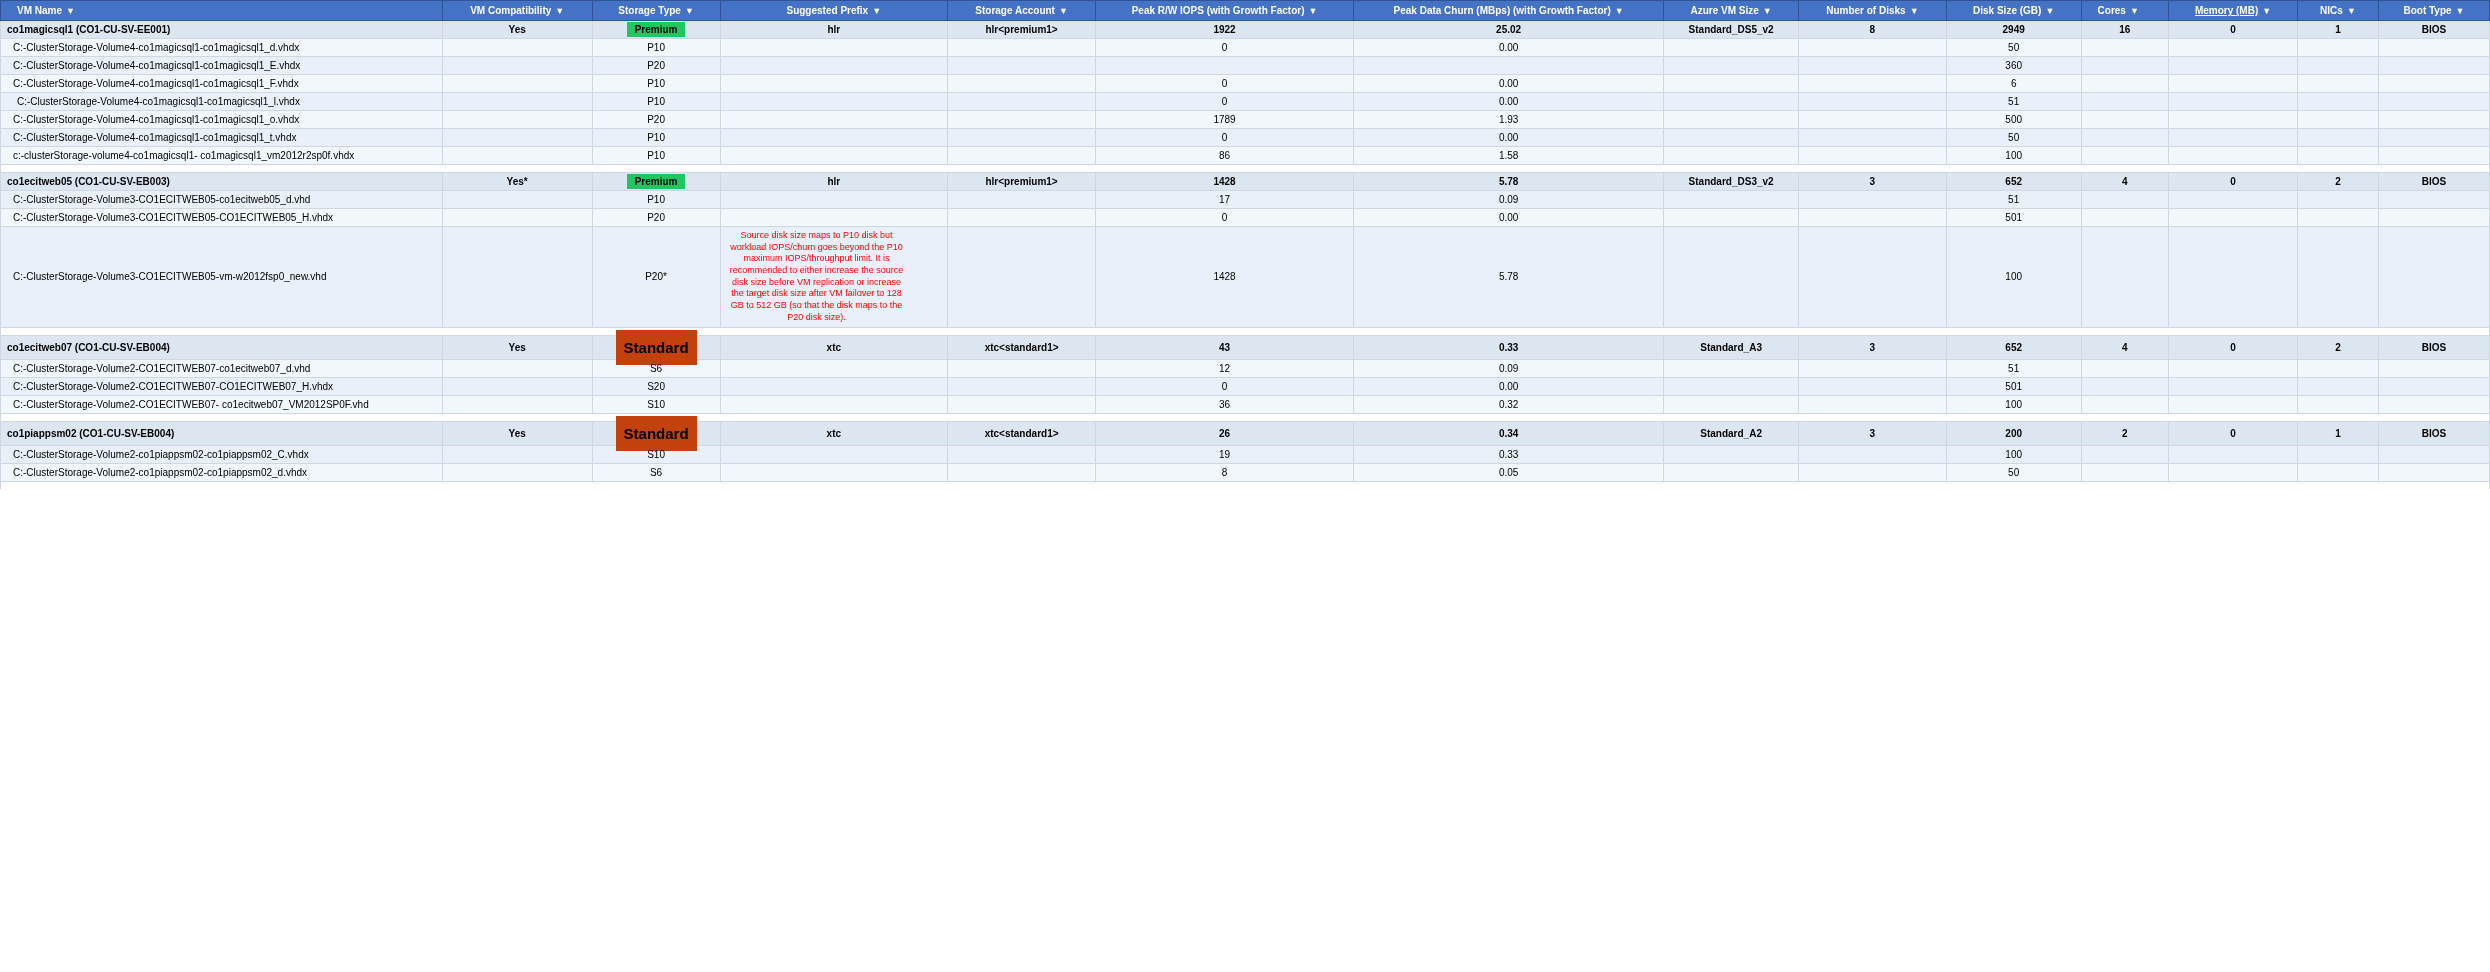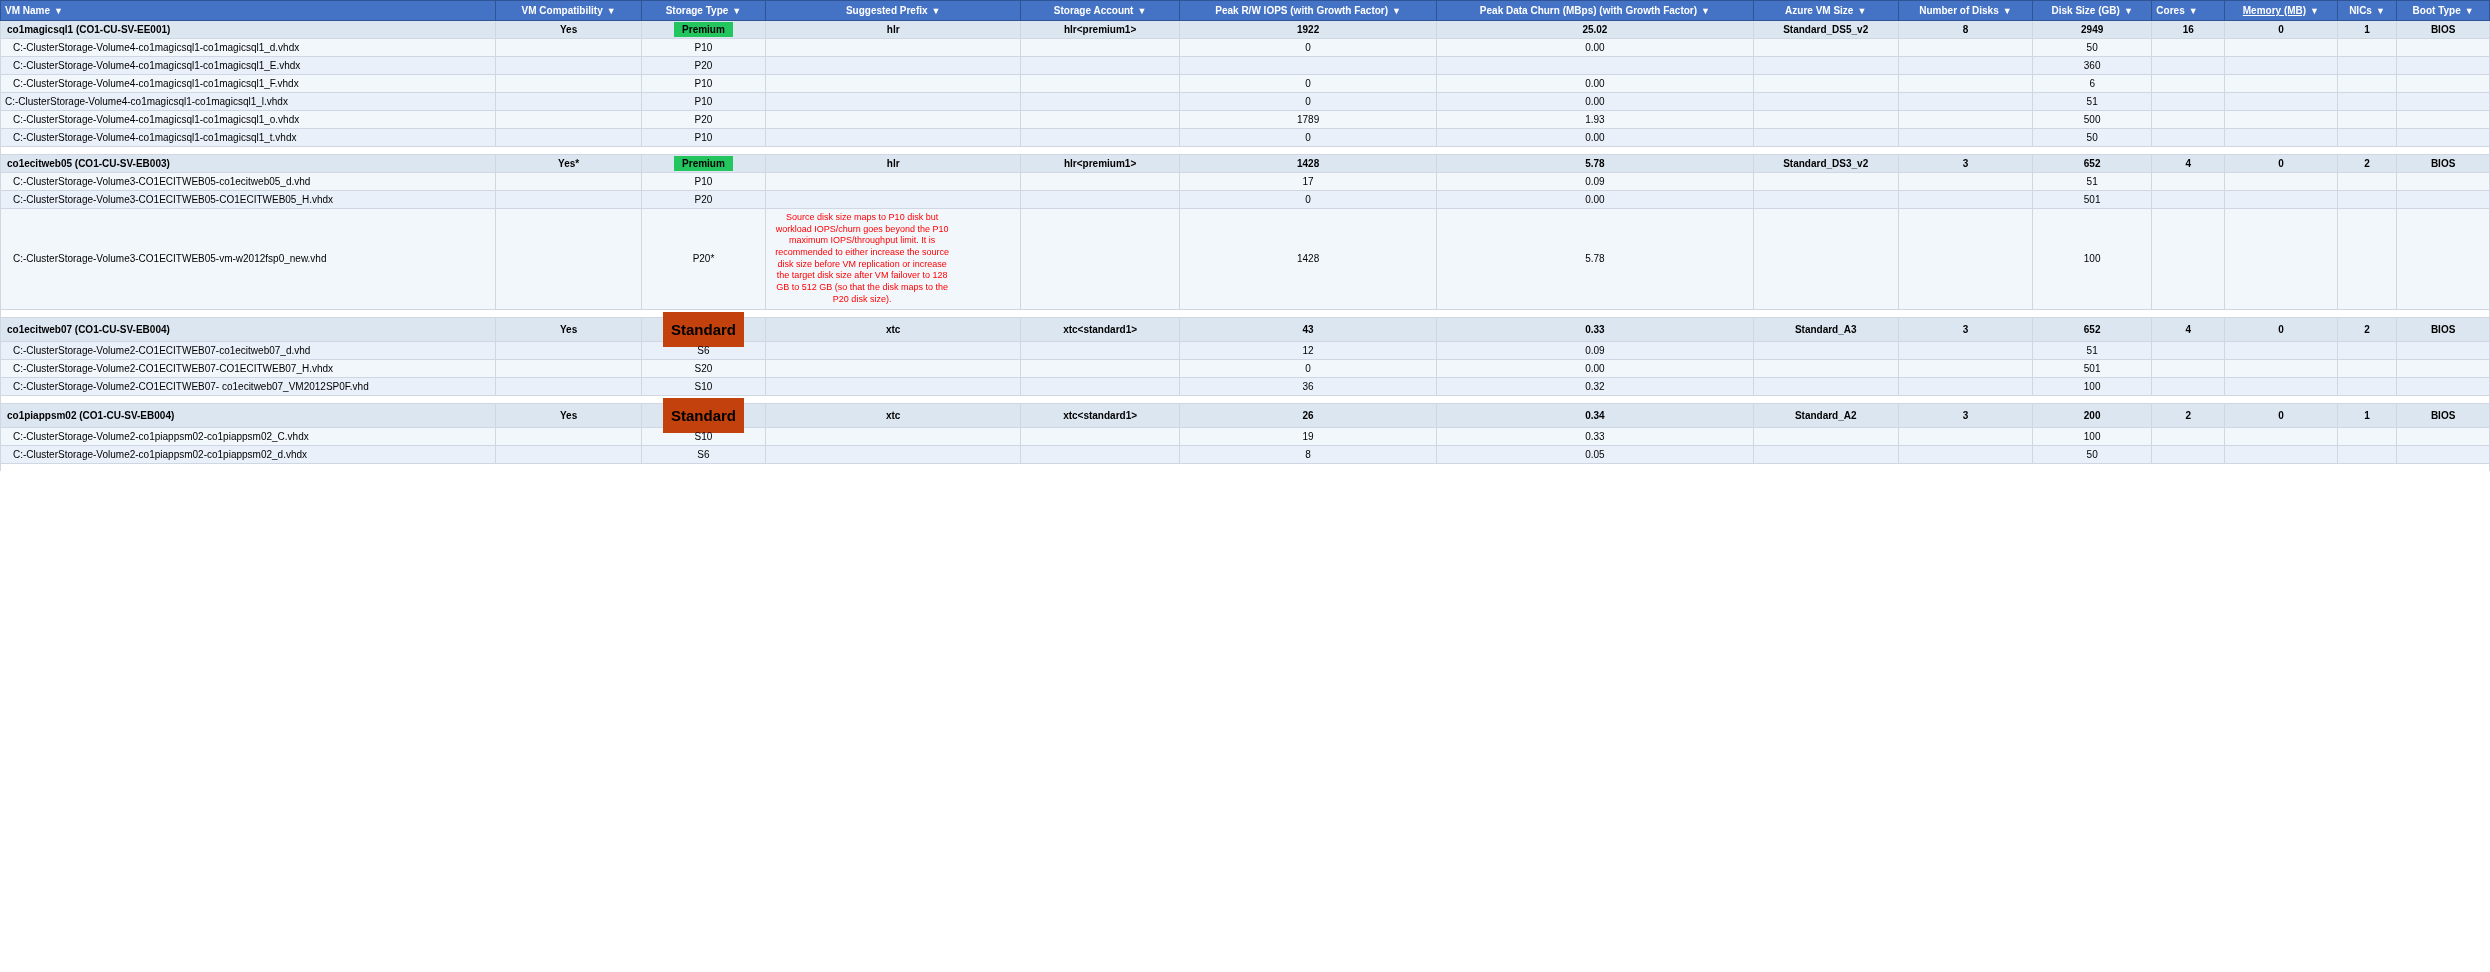--- a/index.html
+++ b/index.html
@@ -15,21 +15,21 @@
     }
     table {
       border-collapse: collapse;
       width: max-content;
       min-width: 100%;
     }
     th {
       background: #4472c4;
       color: white;
       border: 1px solid #2e5496;
-      padding: 4px 4px;
+      padding: 4px 16px;
       text-align: left;
       font-size: 10px;
       font-weight: bold;
       vertical-align: bottom;
       white-space: nowrap;
       position: relative;
       cursor: pointer;
     }
     th .sort-arrow {
       display: inline-block;
@@ -180,21 +180,21 @@
           <td class="center">0.00</td>
           <td></td>
           <td></td>
           <td class="center">6</td>
           <td></td>
           <td></td>
           <td></td>
           <td></td>
         </tr>
         <tr class="disk-row">
-          <td style="padding-left: 4px;">C:-ClusterStorage-Volume4-co1magicsql1-co1magicsql1_l.vhdx</td>
+          <td style="padding-left: 16px;">C:-ClusterStorage-Volume4-co1magicsql1-co1magicsql1_l.vhdx</td>
           <td></td>
           <td class="center">P10</td>
           <td class="center"></td>
           <td></td>
           <td class="center">0</td>
           <td class="center">0.00</td>
           <td></td>
           <td></td>
           <td class="center">51</td>
           <td></td>
@@ -222,20 +222,37 @@
           <td style="padding-left: 12px;">C:-ClusterStorage-Volume4-co1magicsql1-co1magicsql1_t.vhdx</td>
           <td></td>
           <td class="center">P10</td>
           <td class="center"></td>
           <td></td>
           <td class="center">0</td>
           <td class="center">0.00</td>
           <td></td>
           <td></td>
           <td class="center">50</td>
+          <td></td>
+          <td></td>
+          <td></td>
+          <td></td>
+        </tr>
+        <tr class="disk-row">
+          <td style="padding-left: 12px;">c:-clusterStorage-volume4-co1magicsql1-
+co1magicsql1_vm2012r2sp0f.vhdx</td>
+          <td></td>
+          <td class="center">P10</td>
+          <td class="center"></td>
+          <td></td>
+          <td class="center">86</td>
+          <td class="center">1.58</td>
+          <td></td>
+          <td></td>
+          <td class="center">100</td>
           <td></td>
           <td></td>
           <td></td>
           <td></td>
         </tr>
         <tr class="spacer-row">
           <td colspan="14"></td>
         </tr>
         <tr class="vm-row">
           <td>co1ecitweb05 (CO1-CU-SV-EB003)</td>

